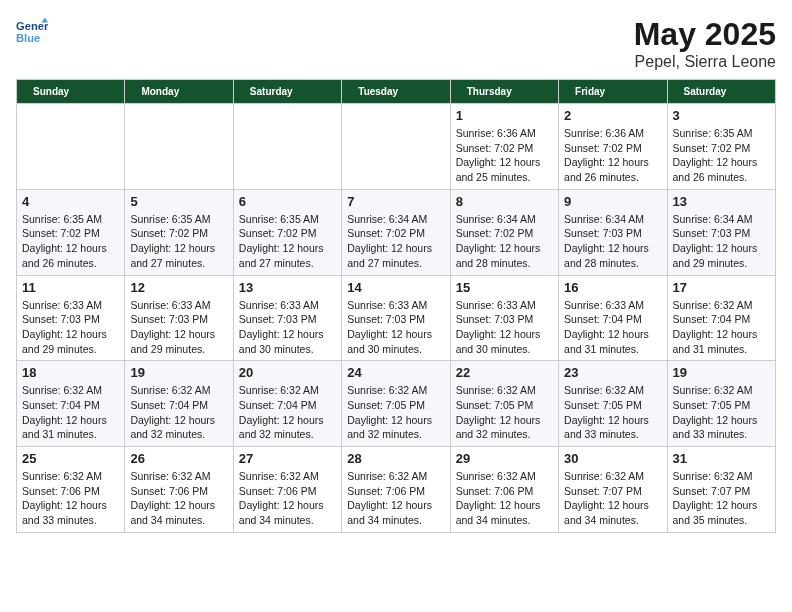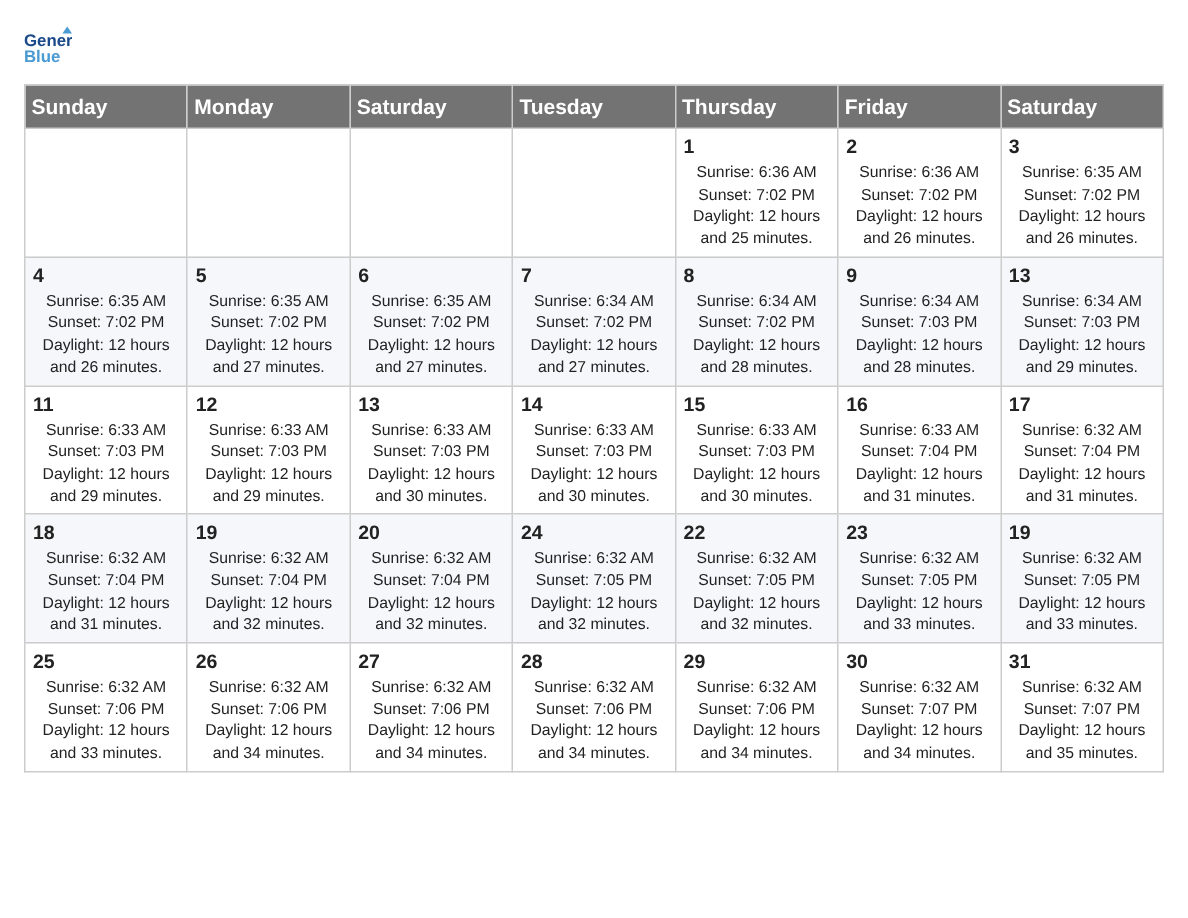--- a/index.html
+++ b/index.html
@@ -36,25 +36,25 @@
     .location-title {
       font-size: 16px;
       color: #333;
     }
     .calendar {
       width: 100%;
       border-collapse: collapse;
       border: 1px solid #ccc;
     }
     .calendar th {
-      background: #737373;
+      background: #14532d;
       color: #fff;
-      font-size: 14px;
+      font-size: 10px;
       font-weight: bold;
-      padding: 6px 4px;
+      padding: 6px 16px;
       text-align: left;
       border: 1px solid #ccc;
     }
     .calendar td {
       vertical-align: top;
       border: 1px solid #ccc;
       padding: 4px 5px;
       width: 107px;
       min-height: 80px;
       font-size: 11px;
@@ -67,36 +67,39 @@
     .day-num {
       font-weight: bold;
       font-size: 13px;
       margin-bottom: 3px;
       display: block;
     }
     .day-info {
       font-size: 10.5px;
       line-height: 1.4;
       color: #222;
-      text-align: center;
     }
     .empty-cell {
       background: #fff !important;
     }
   </style>
 </head>
 <body>
 
 <div class="header">
   <div class="logo">
     <svg class="logo-icon" viewBox="0 0 40 40">
       <text x="0" y="18" font-size="14" font-weight="bold" fill="#1a4a8a">General</text>
       <text x="0" y="32" font-size="14" font-weight="bold" fill="#4a9ad4">Blue</text>
       <polygon points="32,8 40,8 36,2" fill="#4a9ad4"></polygon>
     </svg>
+  </div>
+  <div class="title-block">
+    <div class="month-title">May 2025</div>
+    <div class="location-title">Pepel, Sierra Leone</div>
   </div>
 </div>
 
 <table class="calendar">
   <thead>
     <tr>
     <th>Sunday</th>
         <th>Monday</th>
         <th>Saturday</th>
         <th>Tuesday</th>

